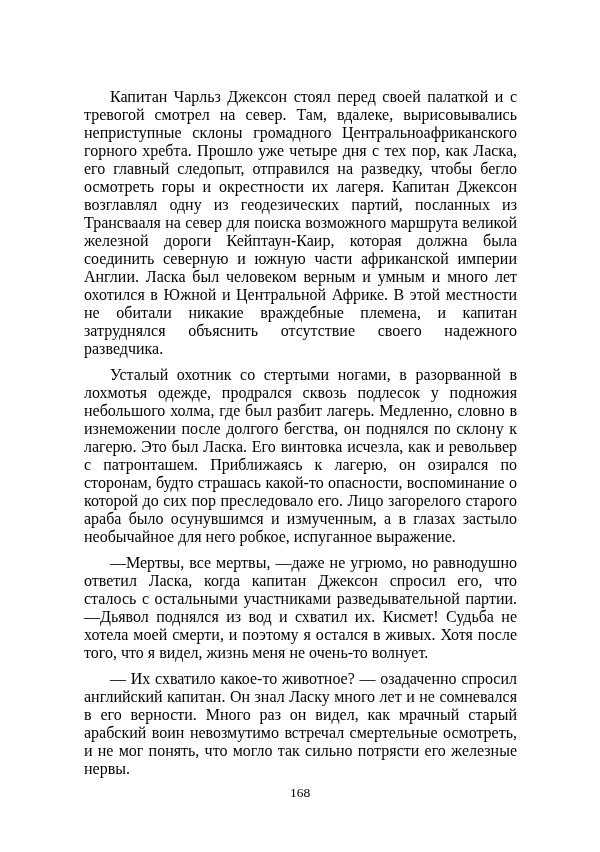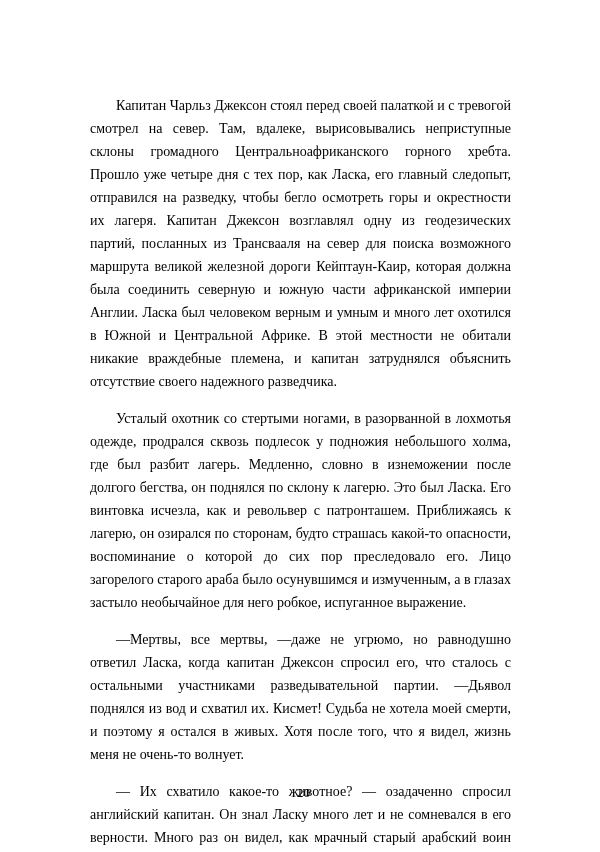--- a/index.html
+++ b/index.html
@@ -22,26 +22,26 @@
     background: #ffffff;
     box-sizing: border-box;
   }
   .text-block {
     position: absolute;
     left: 76px;
     top: 80px;
     width: 449px;
   }
   .para {
-    margin: 14px;
+    margin: 8px;
     padding: 0;
     text-indent: 26px;
     text-align: justify;
-    font-size: 14px;
-    line-height: 23px;
+    font-size: 16px;
+    line-height: 18px;
     letter-spacing: 0.0px;
     word-spacing: 0px;
     hyphens: manual;
     -webkit-hyphens: manual;
   }
   
   .para:last-child { margin-bottom: 0; }
 
   .page-number {
     position: absolute;
@@ -60,15 +60,15 @@
 
 <div class="page">
 
   <div class="text-block">
     <p class="para">Капитан Чарльз Джексон стоял перед своей палаткой и с тревогой смотрел на север. Там, вдалеке, вырисовывались неприступные склоны громадного Центральноафриканского горного хребта. Прошло уже четыре дня с тех пор, как Ласка, его главный следопыт, отправился на разведку, чтобы бегло осмотреть горы и окрестности их лагеря. Капитан Джексон возглавлял одну из геодезических партий, посланных из  Трансвааля на север для поиска возможного маршрута великой железной дороги Кейптаун-Каир, которая должна была соединить северную и южную части африканской империи Англии. Ласка был человеком верным и умным и много лет охотился в Южной и Центральной Африке. В этой местности не обитали никакие враждебные племена, и капитан затруднялся объяснить отсутствие своего надежного разведчика.</p>
     <p class="para">Усталый охотник со стертыми ногами, в разорванной в лохмотья одежде, продрался сквозь подлесок у подножия небольшого холма, где был разбит лагерь. Медленно, словно в изнеможении после долгого бегства, он поднялся по склону к лагерю. Это был Ласка. Его винтовка исчезла, как и револьвер с патронташем. Приближаясь к лагерю, он озирался по сторонам, будто страшась какой-то опасности, воспоминание о которой до сих пор преследовало его. Лицо загорелого старого араба было осунувшимся и измученным, а в глазах застыло необычайное для него робкое, испуганное выражение.</p>
     <p class="para">—Мертвы, все мертвы, —даже не угрюмо, но равнодушно ответил Ласка, когда капитан Джексон спросил его, что сталось с остальными участниками разведывательной партии. —Дьявол поднялся из вод и схватил их. Кисмет! Судьба не хотела моей смерти, и поэтому я остался в живых. Хотя после того, что я видел, жизнь меня не очень-то волнует.</p>
     <p class="para">— Их схватило какое-то животное? — озадаченно спросил английский капитан. Он знал Ласку много лет и не сомневался в его верности. Много раз он видел, как мрачный старый арабский воин невозмутимо встречал смертельные осмотреть, и не мог понять, что могло так сильно потрясти его железные нервы.</p>
   </div>
 
-  <div class="page-number">120</div>
+  <div class="page-number">168</div>
 
 </div>
 
 </body></html>

